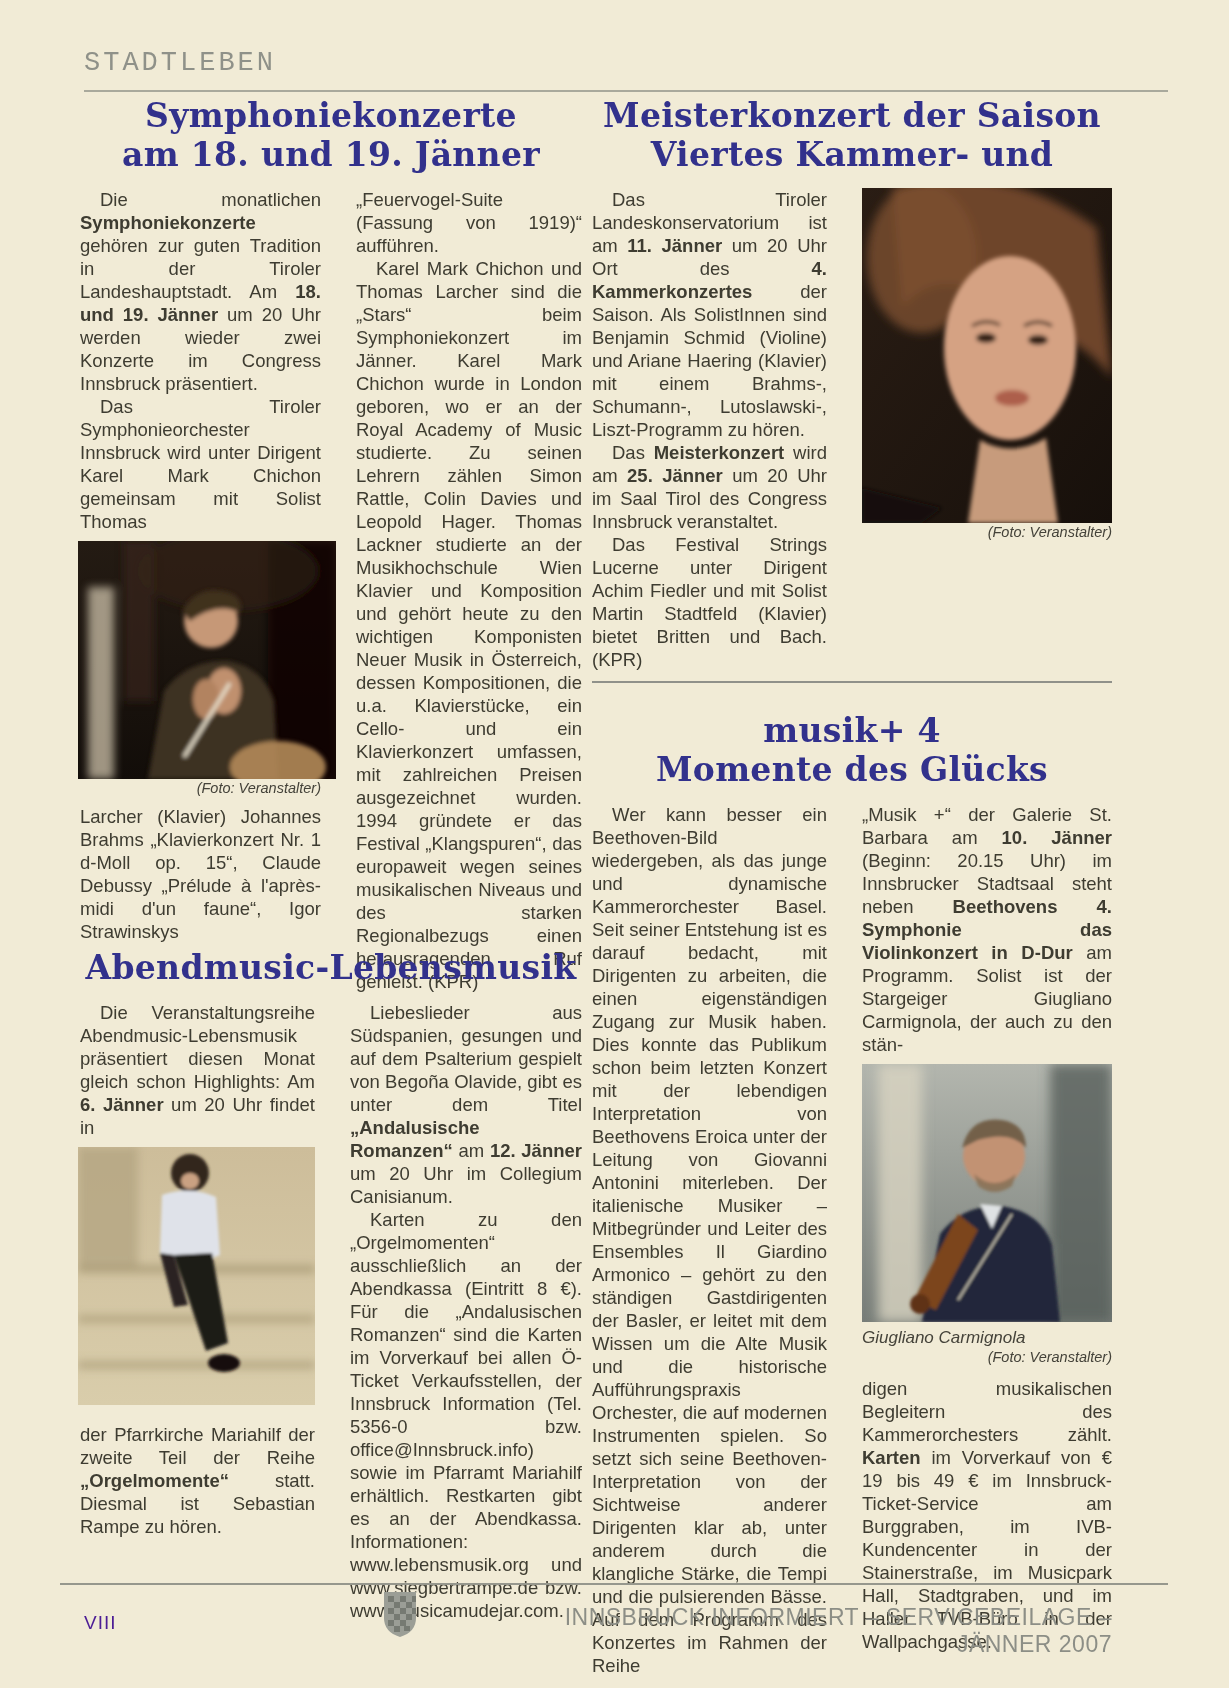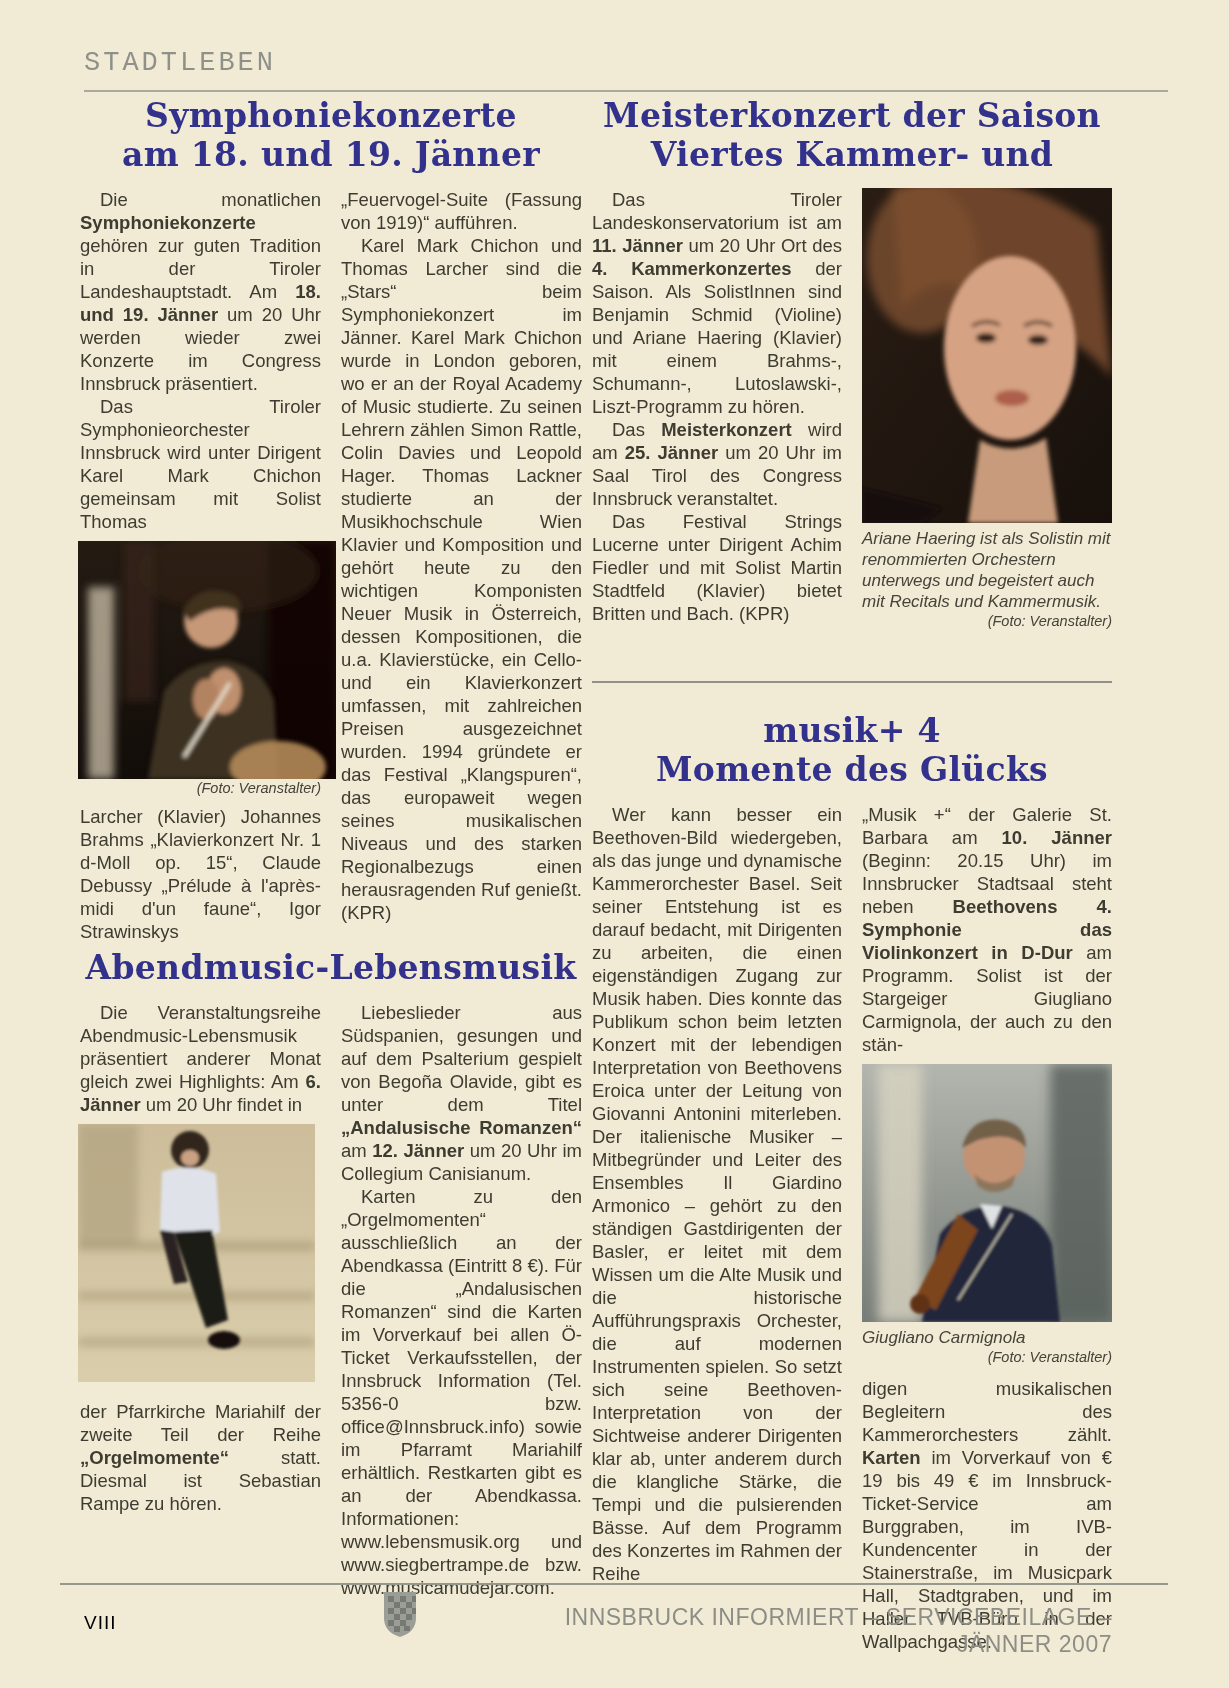--- a/index.html
+++ b/index.html
@@ -16,38 +16,38 @@
     color:#8f9189; font-variant:small-caps; text-transform:none;
   }
   .header-rule { position:absolute; left:84px; top:90px; width:1084px; height:2px; background:#a9a99c; }
 
   
   .article { position:absolute; }
   .art-title {
     font-family:"DejaVu Serif", serif; font-weight:700; color:#32318c;
     text-align:center; font-size:33px; line-height:39px; letter-spacing:.3px;
   }
-  .cols { display:flex; gap:20px; margin-top:14px; }
+  .cols { display:flex; gap:35px; margin-top:14px; }
   .col { text-align:justify; font-size:18.5px; line-height:23px; }
   .col p { margin:0; }
   .ind { text-indent:20px; }
   .b, span.b { font-weight:700; }
   .photo { position:relative; overflow:hidden; background:#181310; }
   .photo svg { display:block; }
   .caption {
     font-style:italic; font-size:17px; line-height:21px; color:#45433a;
     text-align:left; margin-top:5px;
   }
   .caption span.credit { font-size:14.5px; }
   .credit-line { font-style:italic; font-size:14.5px; color:#45433a; text-align:right; line-height:19px; }
   .divider { position:absolute; height:2px; background:#90918a; }
 
   
   .footer-rule { position:absolute; left:60px; top:1583px; width:1108px; height:2px; background:#96978d; }
-  .page-number { position:absolute; left:84px; top:1612px; font-size:19px; color:#000000; letter-spacing:1px; }
+  .page-number { position:absolute; left:84px; top:1612px; font-size:19px; color:#4c1d95; letter-spacing:1px; }
   .crest { position:absolute; left:382px; top:1590px; width:36px; height:48px; }
   .footer-text {
     position:absolute; left:480px; top:1604px; width:632px; text-align:right;
     font-size:23px; color:#8c8e86; letter-spacing:.5px;
   }
 
   
   #art-symphonie   { left:80px;  top:96px;  width:502px; }
   #art-abendmusic  { left:80px;  top:948px; width:502px; }
   #art-kammer      { left:592px; top:96px;  width:520px; }
@@ -162,21 +162,20 @@
               <ellipse cx="176" cy="152" rx="10" ry="5" fill="#352418"></ellipse>
               <path d="M110 138 Q124 130 138 137" stroke="#4a3322" stroke-width="3" fill="none"></path>
               <path d="M162 138 Q176 130 190 138" stroke="#4a3322" stroke-width="3" fill="none"></path>
               <path d="M146 160 L143 186 L153 188" stroke="#b985f" stroke-width="3" fill="none"></path>
               <ellipse cx="150" cy="210" rx="17" ry="8" fill="#ad5f4c"></ellipse>
               <path d="M118 252 Q150 270 184 250 L196 335 L106 335 Z" fill="#c79b7c"></path>
               <path d="M0 300 L80 320 L60 335 L0 335 Z" fill="#120c08"></path>
             </g>
           </svg>
         </div>
-        <div class="caption"><span>Ariane Haering ist als Solistin mit renommierten Orchestern unterwegs und begeistert auch mit Recitals und Kammermusik.</span></div>
         <div class="credit-line">(Foto: Veranstalter)</div>
       </div>
     </div>
   </div>
 
   <div class="divider" id="divider-right"></div>
 
   <div class="article" id="art-musik4">
     <div class="art-title">
       <div>musik+ 4</div>
@@ -226,21 +225,21 @@
       </div>
     </div>
   </div>
 
   <div class="article" id="art-abendmusic">
     <div class="art-title">
       <div>Abendmusic-Lebensmusik</div>
     </div>
     <div class="cols">
       <div class="col">
-        <p class="ind"><span>Die Veranstaltungsreihe Abendmusic-Lebensmusik präsentiert anderer Monat gleich zwei Highlights: Am </span><span class="b">6. Jänner</span><span> um 20 Uhr findet in</span></p>
+        <p class="ind"><span>Die Veranstaltungsreihe Abendmusic-Lebensmusik präsentiert diesen Monat gleich schon Highlights: Am </span><span class="b">6. Jänner</span><span> um 20 Uhr findet in</span></p>
         <div class="photo" id="photo-begona">
           <svg width="100%" height="100%" viewBox="0 0 237 258" preserveAspectRatio="none">
             <defs>
               <linearGradient id="bg1" x1="0" y1="0" x2="0" y2="1">
                 <stop offset="0" stop-color="#cdbd9a"></stop>
                   <stop offset="1" stop-color="#d9cdab"></stop>
               </linearGradient>
               <filter id="bb1">
                   <feGaussianBlur stdDeviation="4"></feGaussianBlur>
                 </filter>

